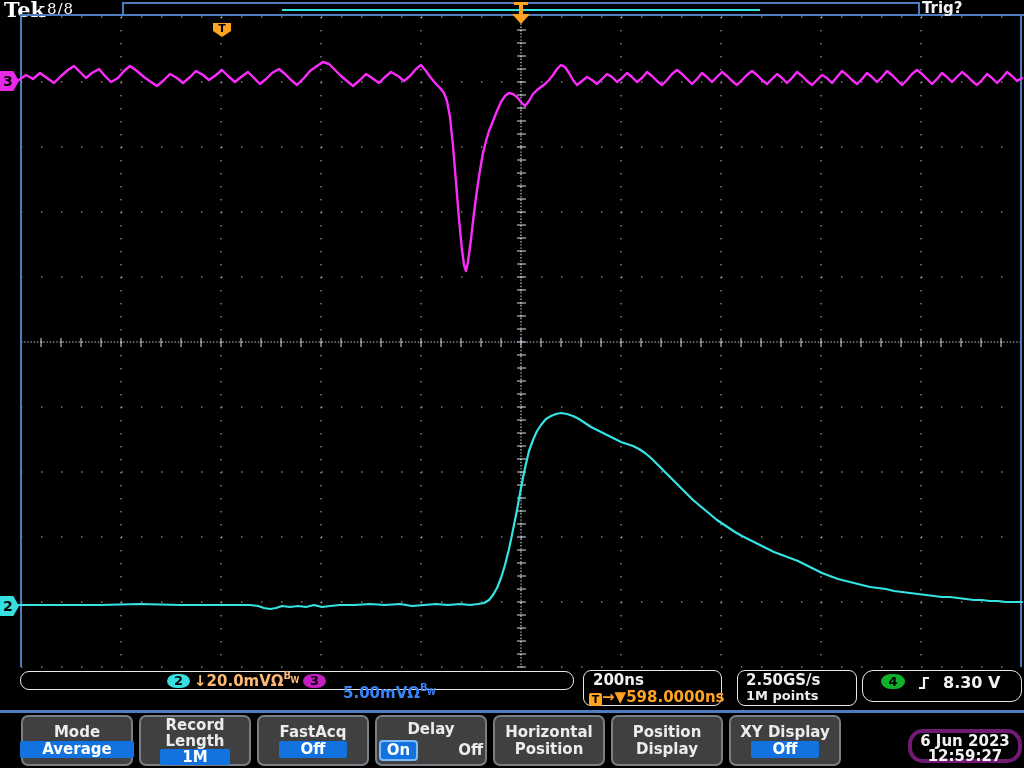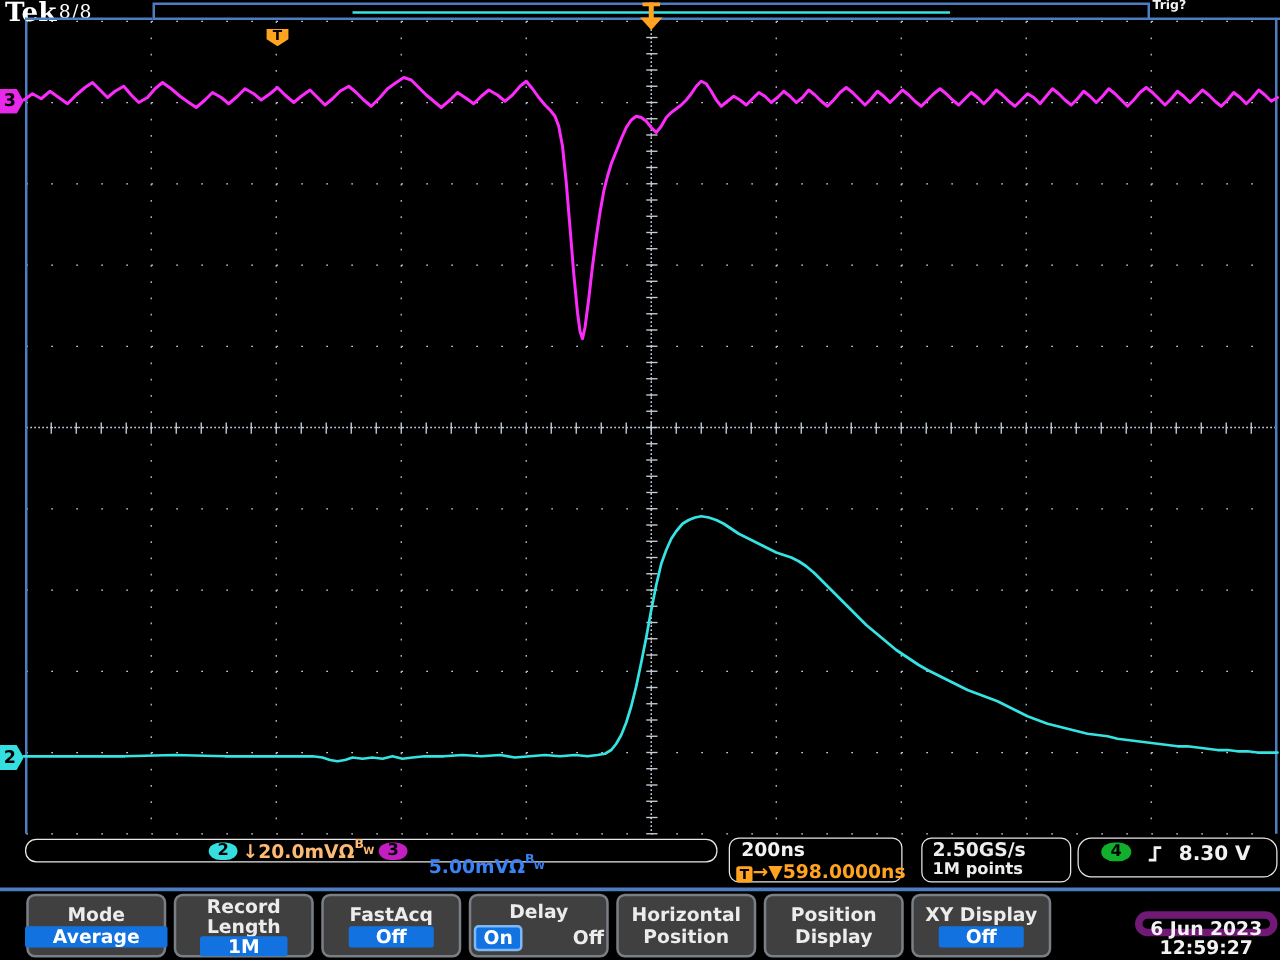--- a/index.html
+++ b/index.html
@@ -4,21 +4,21 @@
 <style>
   html,body{margin:0;padding:0;background:#000;}
   body{width:1024px;height:768px;position:relative;overflow:hidden;
        font-family:"DejaVu Sans","Liberation Sans",sans-serif;color:#ededed;}
   .abs{position:absolute;}
   
   #tek-logo{left:4px;top:-3px;font-family:"DejaVu Serif","Liberation Serif",serif;
             font-weight:bold;font-size:21px;color:#fff;}
   #acq-count{left:47px;top:0px;font-family:"DejaVu Serif","Liberation Serif",serif;
              font-weight:normal;font-size:15px;color:#fff;letter-spacing:1px;}
-  #trig-status{left:922px;top:-1px;font-size:10px;font-weight:bold;color:#f2f2f2;}
+  #trig-status{left:922px;top:-1px;font-size:15px;font-weight:bold;color:#f2f2f2;}
   #grat-top-line{left:20px;top:14px;width:1004px;height:2px;background:#4d7dbe;}
   #record-bar{left:122px;top:2px;width:798px;height:14px;border:2px solid #4d7dbe;
               background:#000;box-sizing:border-box;}
   #record-wave{left:158px;top:5px;width:478px;height:2px;background:#35e3e3;position:absolute;}
   #trig-pos-stem{left:519px;top:2px;width:4px;height:13px;background:#ffa321;}
   #trig-pos-bar{left:514px;top:2px;width:14px;height:3px;background:#ffa321;}
   #trig-pos-tri{left:512px;top:14px;width:0;height:0;border-left:9px solid transparent;
                 border-right:9px solid transparent;border-top:10px solid #ffa321;}
   
   #trig-flag{left:213px;top:23px;width:18px;height:14px;background:#ffa321;
@@ -55,21 +55,21 @@
   #trig-level{left:80px;top:2px;width:70px;text-align:left;font-size:16px;font-weight:bold;color:#f2f2f2;}
   #menu-sep{left:0;top:710px;width:1024px;height:3px;background:#4d7dbe;}
   
   .btn{position:absolute;top:715px;width:112px;height:51px;background:#404040;
        border:2px solid #797f84;border-radius:7px;box-sizing:border-box;
        display:flex;flex-direction:column;align-items:center;justify-content:center;
        font-size:15px;font-weight:bold;color:#ececec;line-height:17px;text-align:center;}
   .hl{background:#1273e0;color:#fff;padding:0 22px;border-radius:2px;display:inline-block;}
   .on-sel{border:2px solid #7db9f7;border-radius:4px;padding:0 6px;}
   .btn-row{display:flex;align-items:center;gap:40px;margin-top:2px;}
-  #clock{left:908px;top:729px;width:114px;height:20px;border:6px solid #701a75;
+  #clock{left:908px;top:729px;width:114px;height:34px;border:4px solid #701a75;
          border-radius:15px;box-sizing:border-box;text-align:center;font-size:15px;
          font-weight:bold;line-height:15px;padding-top:1px;color:#f2f2f2;}
   svg{position:absolute;left:0;top:0;}
 </style>
 </head>
 <body>
 
 <svg id="scope-svg" width="1024" height="768" viewBox="0 0 1024 768">
     <line x1="21" y1="17" x2="1021" y2="17" stroke="#c2ccd8" stroke-width="1" stroke-dasharray="1.4 18.6"></line>
     <line x1="21" y1="82" x2="1021" y2="82" stroke="#c2ccd8" stroke-width="1" stroke-dasharray="1.4 18.6"></line>

